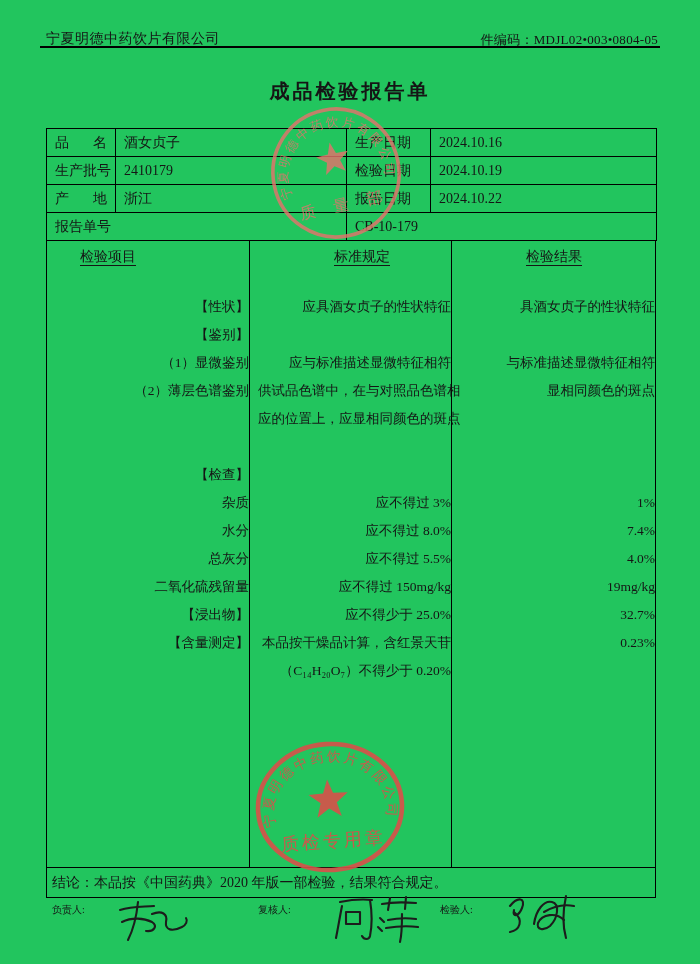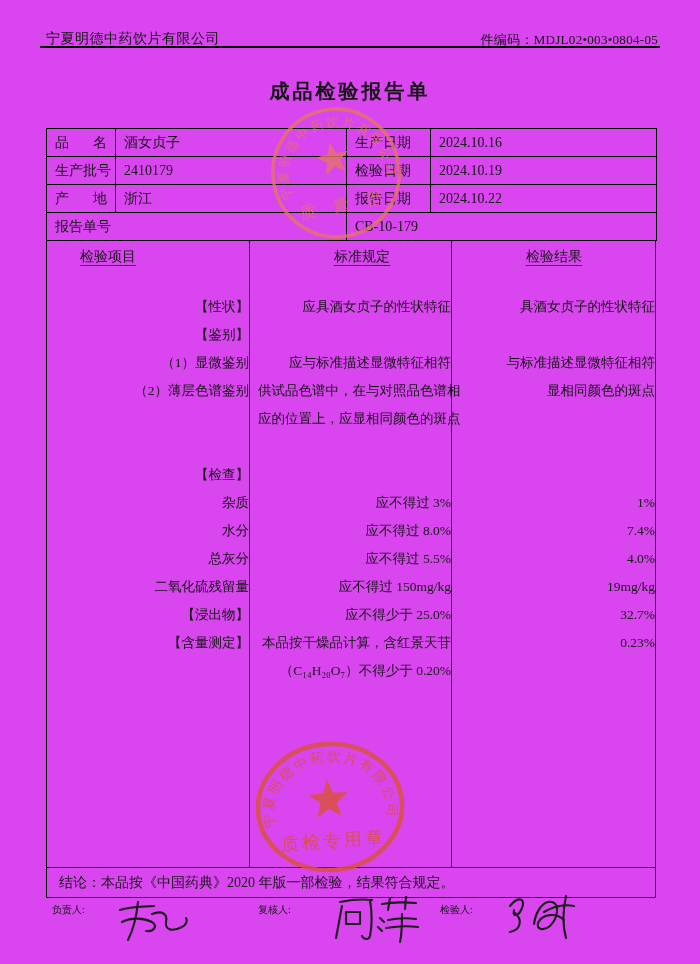--- a/index.html
+++ b/index.html
@@ -1,21 +1,21 @@
 <!DOCTYPE html>
 <html style="--stamp-red: #d9504a; --stamp-red-light: #e4736c;"><head>
 <meta charset="utf-8">
 <style>
   html,body{margin:0;padding:0;}
   body{
     width:700px;height:964px;position:relative;background:#ffffff;
     font-family:"Liberation Serif","DejaVu Serif",serif;color:#151515;
     -webkit-font-smoothing:antialiased;
   }
-  .page{position:absolute;inset:0;background:#d946ef;overflow:hidden;}
+  .page{position:absolute;inset:0;background:#22c55e;overflow:hidden;}
 
   
   .hdr-company{position:absolute;left:46px;top:30px;font-size:14px;letter-spacing:.5px;}
   .hdr-code{position:absolute;right:42px;top:31px;font-size:13px;letter-spacing:.3px;}
   .hdr-rule{position:absolute;left:40px;top:46px;width:620px;height:2px;background:#000;}
   .title{position:absolute;left:0;top:78px;width:700px;text-align:center;
          font-size:20px;font-weight:bold;letter-spacing:3px;}
 
   
   table.info{position:absolute;left:46px;top:128px;width:610px;border-collapse:collapse;table-layout:fixed;}
@@ -35,21 +35,21 @@
   .ch3{left:404px;width:206px;text-align:center;}
   .irows{position:absolute;left:0;top:52px;width:608px;}
   .irow{display:flex;height:28px;line-height:28px;font-size:13.5px;white-space:nowrap;text-align:right;}
   .icell{box-sizing:border-box;overflow:visible;}
   .icell.item{width:202px;padding-left:9px;}
   .icell.std{width:202px;padding-left:9px;}
   .icell.res{width:204px;padding-left:20px;}
 
   
   .conclusion{position:absolute;left:46px;top:868px;width:610px;height:30px;box-sizing:border-box;
-              border:1px solid #000;border-top:none;line-height:29px;font-size:14px;padding-left:12px;}
+              border:1px solid #000;border-top:none;line-height:29px;font-size:14px;padding-left:5px;}
 
   
   .sig-label{position:absolute;top:903px;font-size:10px;}
   .sl1{left:52px;} .sl2{left:258px;} .sl3{left:440px;}
   .sig-svg{position:absolute;}
   .sig-svg path{fill:none;stroke:#1c1c1c;stroke-width:2.1;stroke-linecap:round;stroke-linejoin:round;}
 
   
   .stamp{position:absolute;pointer-events:none;}
   .stamp-top{left:261px;top:97px;opacity:.82;}

